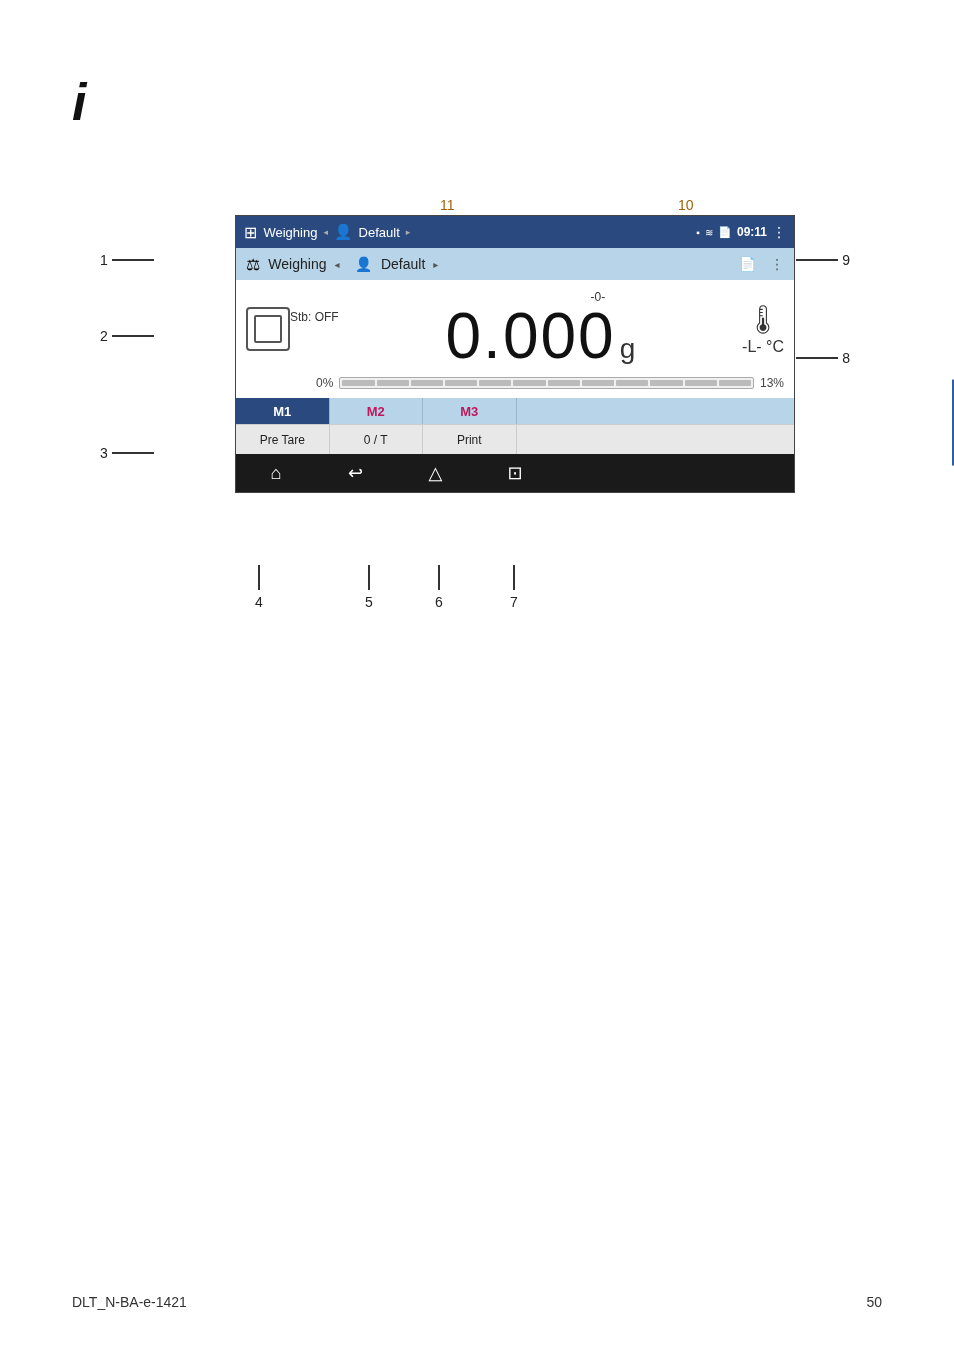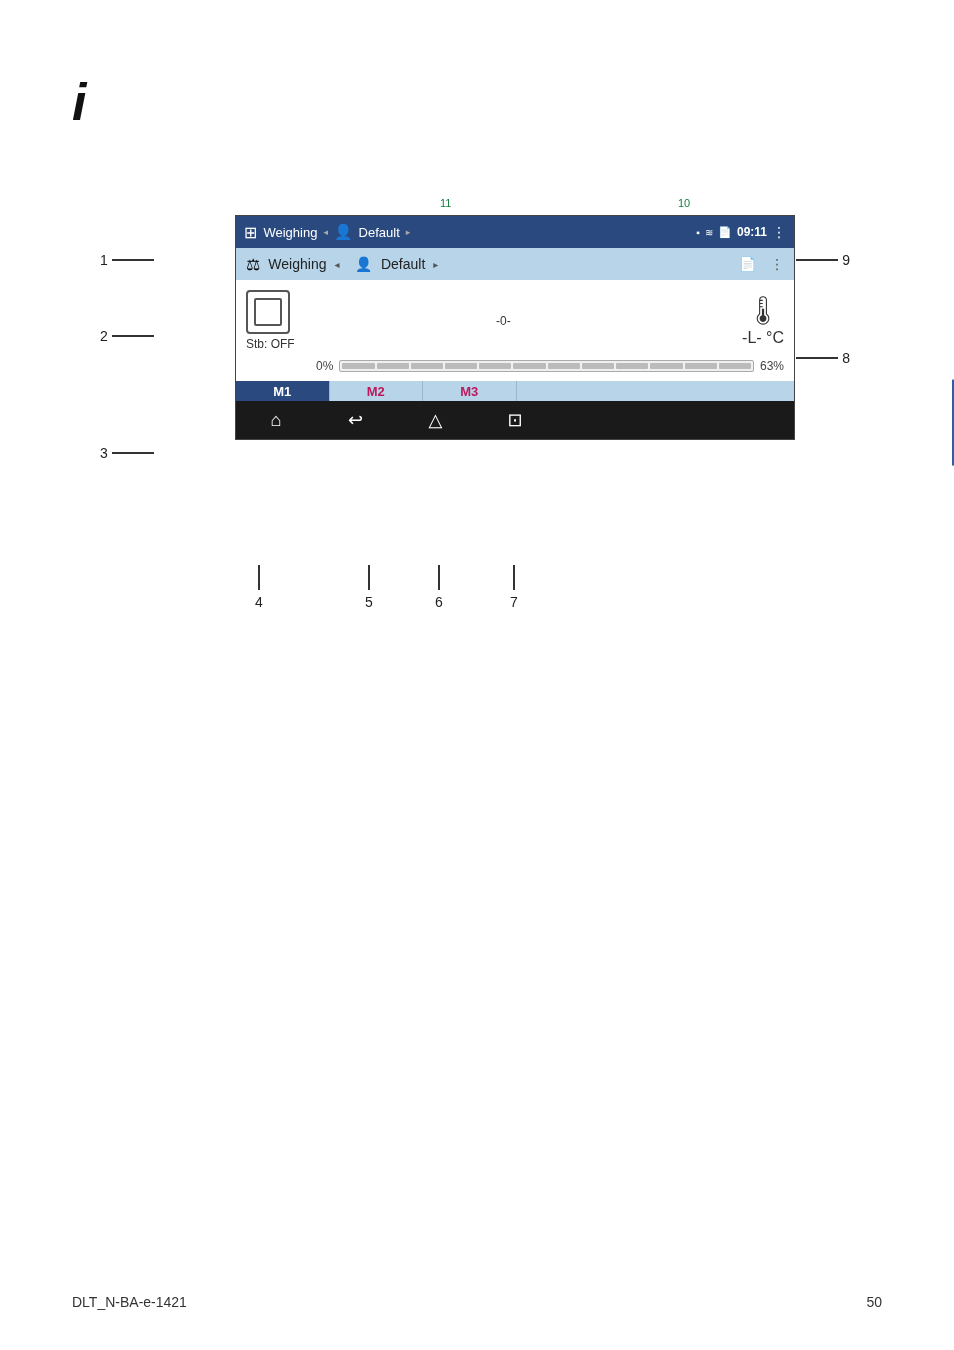--- a/index.html
+++ b/index.html
@@ -115,21 +115,21 @@
     
     .measurement-area {
       background: #fff;
       padding: 10px 10px 5px 10px;
       display: flex;
       align-items: center;
       justify-content: space-between;
     }
     .weight-left {
       display: flex;
-      flex-direction: column;
+      flex-direction: row;
       align-items: flex-start;
     }
     .tare-icon-box {
       border: 2px solid #555;
       width: 44px;
       height: 44px;
       border-radius: 4px;
       display: flex;
       align-items: center;
       justify-content: center;
@@ -219,21 +219,21 @@
     }
     .progress-label-right {
       font-size: 12px;
       color: #444;
     }
 
     
     .memory-row {
       display: flex;
       background: #b8d4e8;
-      height: 20px;
+      height: 26px;
     }
     .memory-btn {
       flex: 1;
       display: flex;
       align-items: center;
       justify-content: center;
       font-size: 13px;
       font-weight: bold;
       color: #be185d;
       border-right: 1px solid #9ab8cc;
@@ -287,22 +287,22 @@
       height: 1.5px;
     }
     .ann-num {
       font-size: 14px;
       color: #222;
     }
 
     
     .callout-top {
       position: absolute;
-      font-size: 11px;
-      color: #15803d;
+      font-size: 14px;
+      color: #a16207;
     }
     .callout-line-v {
       position: absolute;
       width: 1.5px;
       background: #333;
     }
 
     
     .footer {
       position: absolute;
@@ -382,20 +382,24 @@
 
       <div class="weight-left">
         <div class="tare-icon-box">
           <div class="tare-inner"></div>
         </div>
         <span class="stb-label">Stb: OFF</span>
       </div>
 
       <div class="weight-display">
         <span class="zero-indicator">-0-</span>
+        <div style="display:flex; align-items:baseline; line-height:1;">
+          <span class="weight-value">0.000</span>
+          <span style="font-size:28px; font-weight:300; margin-left:4px; color:#333;">g</span>
+        </div>
       </div>
 
       <div class="temp-display">
         <span class="thermometer-icon">🌡</span>
         <span class="temp-label">-L- °C</span>
       </div>
     </div>
 
     <div class="progress-area">
       <span class="progress-label-left">0%</span>
@@ -408,30 +412,36 @@
           <div class="progress-segment"></div>
           <div class="progress-segment"></div>
           <div class="progress-segment"></div>
           <div class="progress-segment"></div>
           <div class="progress-segment"></div>
           <div class="progress-segment"></div>
           <div class="progress-segment"></div>
           <div class="progress-segment"></div>
         </div>
       </div>
-      <span class="progress-label-right">63%</span>
+      <span class="progress-label-right">13%</span>
     </div>
 
     <div class="memory-row">
       <div class="memory-btn active">M1</div>
       <div class="memory-btn">M2</div>
       <div class="memory-btn">M3</div>
       <div class="memory-spacer"></div>
     </div>
 
+    <div class="function-row">
+      <div class="func-btn">Pre Tare</div>
+      <div class="func-btn">0 / T</div>
+      <div class="func-btn">Print</div>
+      <div class="func-spacer"></div>
+    </div>
 
     <div class="icon-row">
       <div class="icon-btn">
         <span>⌂</span>
       </div>
       <div class="icon-btn">
         <span>↩</span>
       </div>
       <div class="icon-btn">
         <span>△</span>

